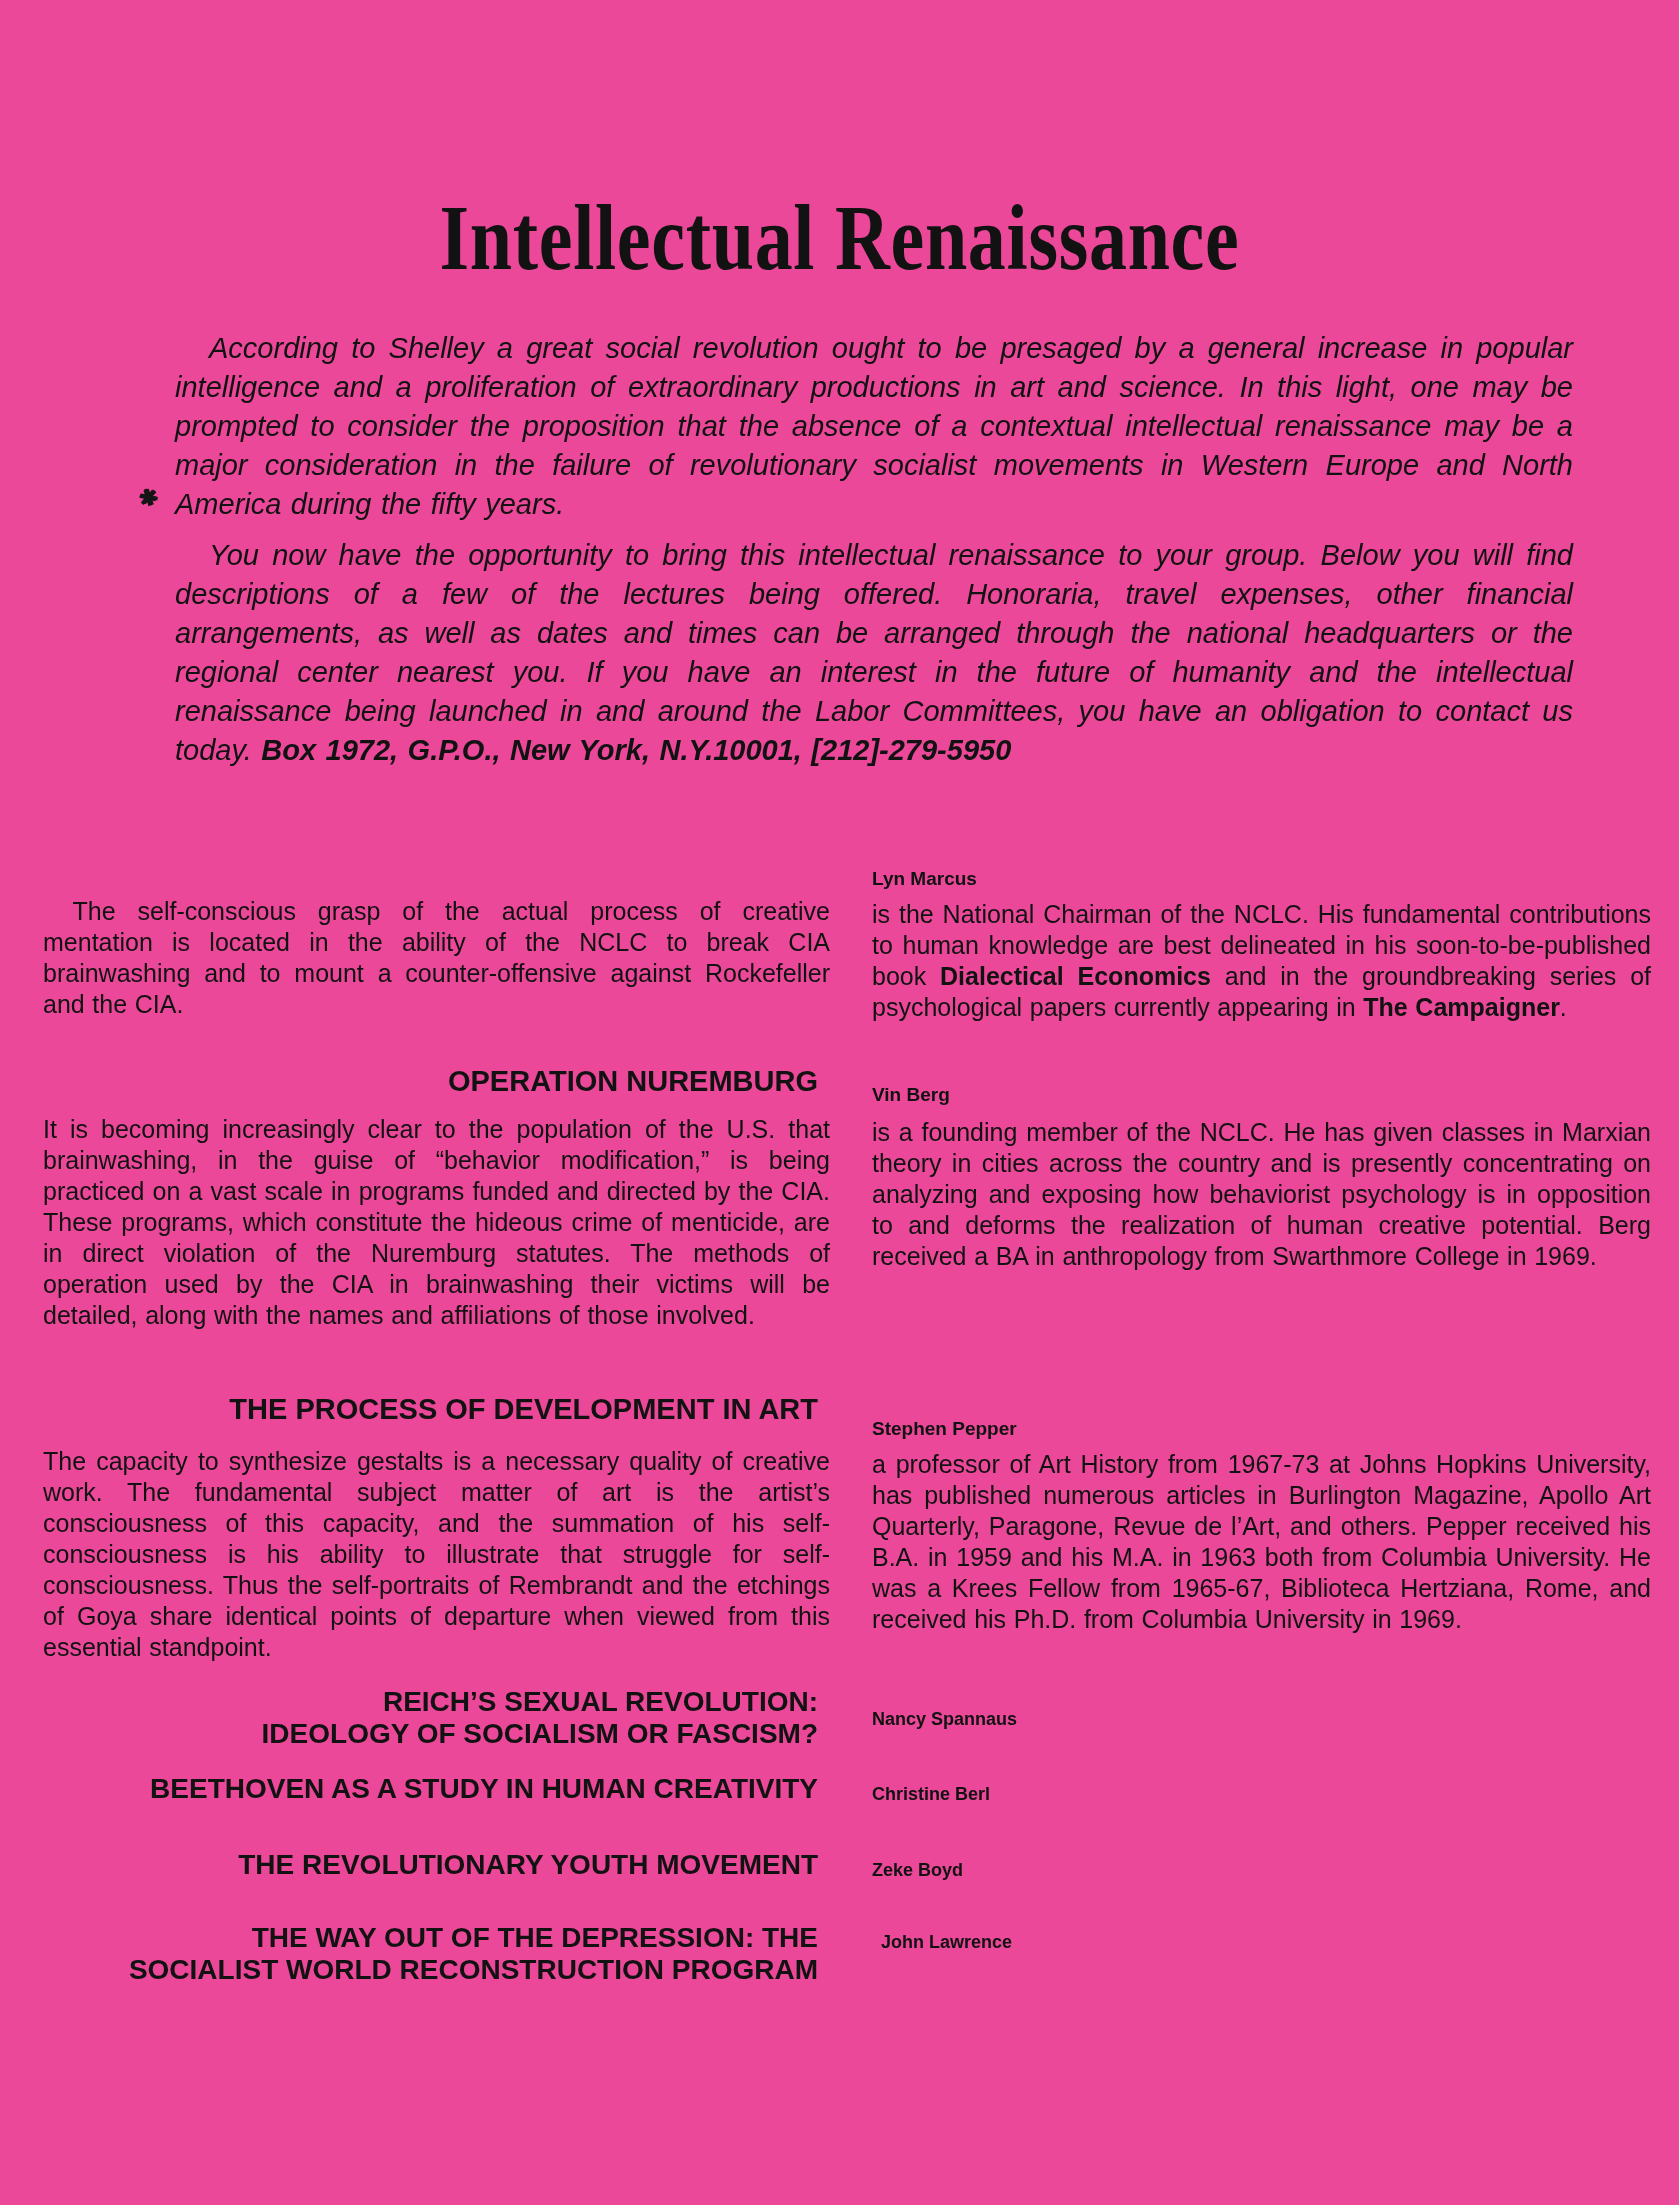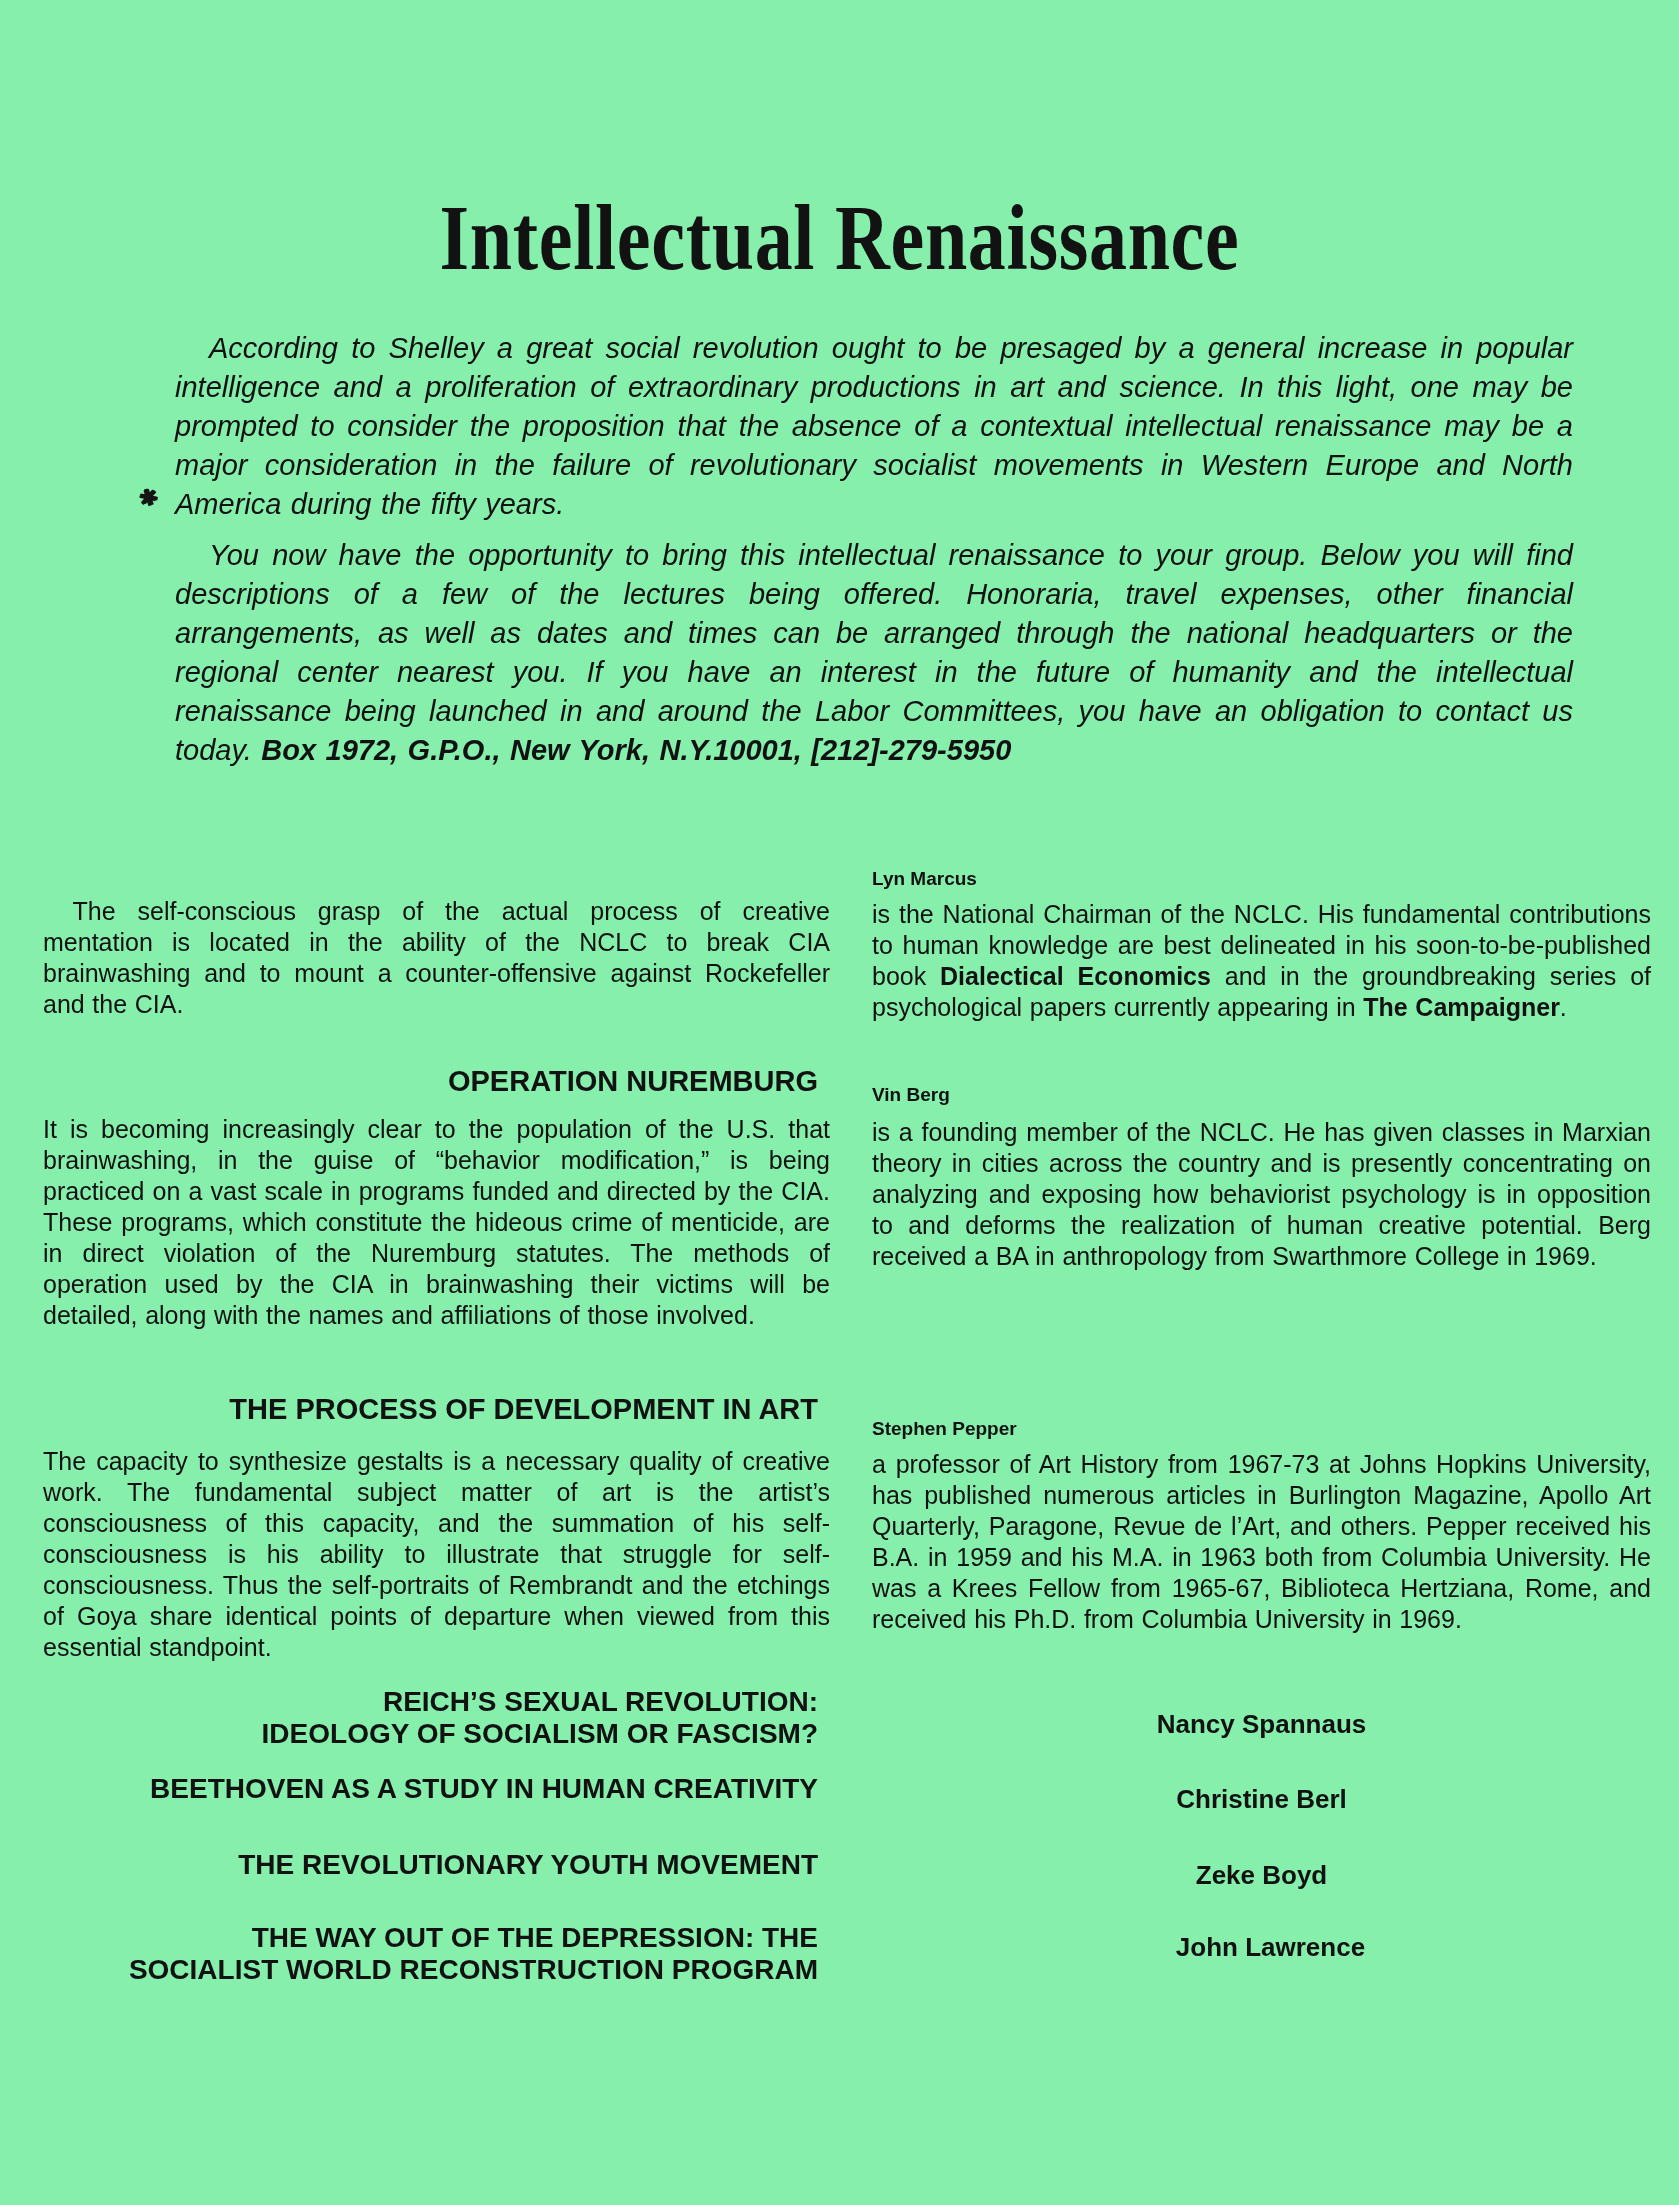--- a/index.html
+++ b/index.html
@@ -1,20 +1,20 @@
 <!DOCTYPE html>
 <html style="font-size:11.2px"><head>
 <meta charset="utf-8">
 <style>
   html, body { margin: 0; padding: 0; background: #ffffff; }
   .page {
     position: relative;
     width: 1679px;
     height: 2205px;
-    background: #86efac;
+    background: #ec4899;
     color: #121212;
     font-family: "Liberation Sans", "DejaVu Sans", sans-serif;
     overflow: hidden;
   }
   .abs { position: absolute; }
 
   .doc-title {
     left: 28px; top: 191px; width: 1623px;
     text-align: center;
     font-family: "Liberation Serif", "DejaVu Serif", serif;
@@ -78,23 +78,22 @@
   .lecture {
     left: 32px; width: 786px;
     font-weight: bold;
     font-size: 28px;
     line-height: 32px;
     text-align: right;
   }
   .speaker {
     left: 872px; width: 779px;
     font-weight: bold;
-    font-size: 26px;
+    font-size: 18px;
     white-space: nowrap;
-    text-align: center;
   }
   b { font-weight: bold; }
 </style>
 </head>
 <body>
 
 <div class="page">
 
   <div class="abs doc-title">Intellectual Renaissance</div>
 

